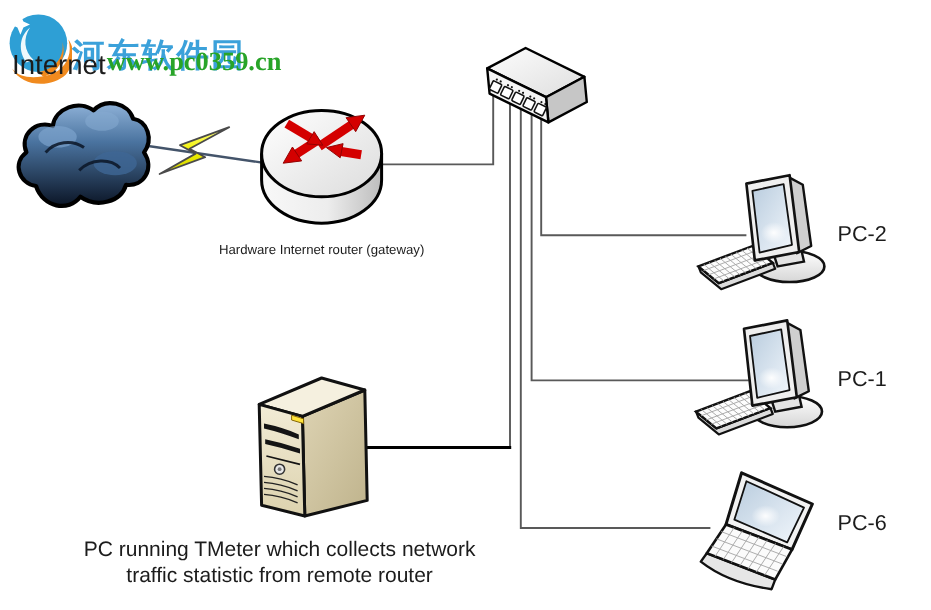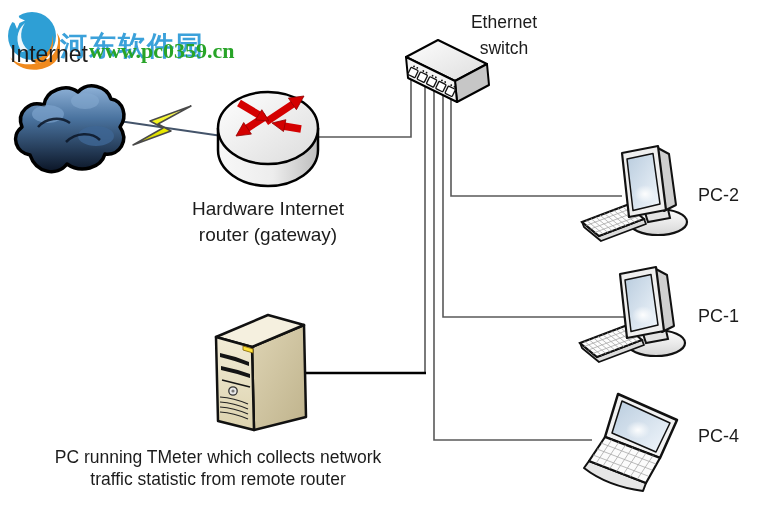--- a/index.html
+++ b/index.html
@@ -2,22 +2,22 @@
 <html style="--watermark-blue: #3BA1DA; --watermark-green: #28A428; --logo-blue: #2E9FD5; --logo-orange: #F08A1E; --cloud-dark: #0B1526; --cloud-light: #8FB2D8; --lightning-yellow: #F2F200; --router-red: #D40000; --cable-gray: #595959; --cable-black: #000000; --server-beige: #E9E1C6; --text-black: #1C1C1C;"><head>
 <meta charset="utf-8">
 <style>
   html,body{margin:0;padding:0;background:#fff;}
   .stage{position:relative;width:776px;height:508px;background:#ffffff;overflow:hidden;
          font-family:"Liberation Sans",sans-serif;color:#1c1c1c;}
   .stage svg.diagram{position:absolute;left:0;top:0;}
   .lbl{position:absolute;color:#1c1c1c;text-align:center;}
   #lbl-internet{left:10px;top:41px;font-size:23px;text-align:left;z-index:7;white-space:nowrap;}
   #lbl-switch{left:448px;top:9px;width:112px;font-size:17.5px;line-height:26px;}
-  #lbl-router{left:180px;top:196px;width:176px;font-size:19px;line-height:26px;}
-  #lbl-server{left:35px;top:446px;width:366px;font-size:17.5px;line-height:22px;}
+  #lbl-router{left:180px;top:196px;width:176px;font-size:11px;line-height:26px;}
+  #lbl-server{left:50px;top:446px;width:366px;font-size:17.5px;line-height:22px;}
   .pc-lbl{position:absolute;left:698px;width:60px;font-size:18px;text-align:left;color:#1c1c1c;}
   #lbl-pc1{top:185px}#lbl-pc2{top:306px}#lbl-pc3{top:426px}
   
   #wm{position:absolute;left:0;top:0;z-index:6;}
   #wm-logo{position:absolute;left:2px;top:5px;}
   #wm-name{position:absolute;left:60px;top:4px;font-size:27px;font-weight:bold;
            color:var(--watermark-blue,#3BA1DA);letter-spacing:2px;white-space:nowrap;margin-top:24px;}
   #wm-url{position:absolute;left:60px;top:38px;font-size:22px;font-weight:bold;
           font-family:"Liberation Serif",serif;color:var(--watermark-green,#28A428);white-space:nowrap;padding-left:29px;}
   .cable{fill:none;stroke:var(--cable-gray,#595959);stroke-width:1.6;}
@@ -190,26 +190,25 @@
       <g stroke="#222" stroke-width="1.2" fill="none">
         <path d="M220,397 Q234,398 248,404"></path>
         <path d="M220,402 Q234,403 248,409"></path>
         <path d="M220,407 Q234,408 248,414"></path>
         <path d="M220,412 Q234,413 248,419"></path>
       </g>
     </g>
   </svg>
 
   <div id="lbl-internet" class="lbl">Internet</div>
-  <div id="lbl-switch" class="lbl">Ethernet switch</div>
   <div id="lbl-router" class="lbl">Hardware Internet router (gateway)</div>
   <div id="lbl-server" class="lbl">PC running TMeter which collects network traffic statistic from remote router</div>
   <div id="lbl-pc1" class="pc-lbl">PC-2</div>
   <div id="lbl-pc2" class="pc-lbl">PC-1</div>
-  <div id="lbl-pc3" class="pc-lbl">PC-4</div>
+  <div id="lbl-pc3" class="pc-lbl">PC-6</div>
 
   <div id="wm">
     <svg id="wm-logo" width="58" height="70" viewBox="0 0 58 70">
       <path d="M8,52 C16,67 40,69 53,57 C60,49 61,36 55,28 C59,41 52,53 40,57 C27,61 14,60 8,52 Z" fill="#F08A1E"></path>
       <circle cx="30" cy="31" r="24" fill="#2E9FD5"></circle>
       <path d="M20,47 C13,38 14,25 23,18 C17,27 18,38 26,45 Z" fill="#FFFFFF" opacity="0.92"></path>
       <path d="M30,55 C44,53 52,42 50,30 C54,44 46,56 34,59 Z" fill="#F08A1E"></path>
       <polygon points="15,7 17.5,13 23,15.5 17.5,18 15,24 12.5,18 7,15.5 12.5,13" fill="#FFFFFF"></polygon>
     </svg>
     <div id="wm-name">河东软件园</div>

